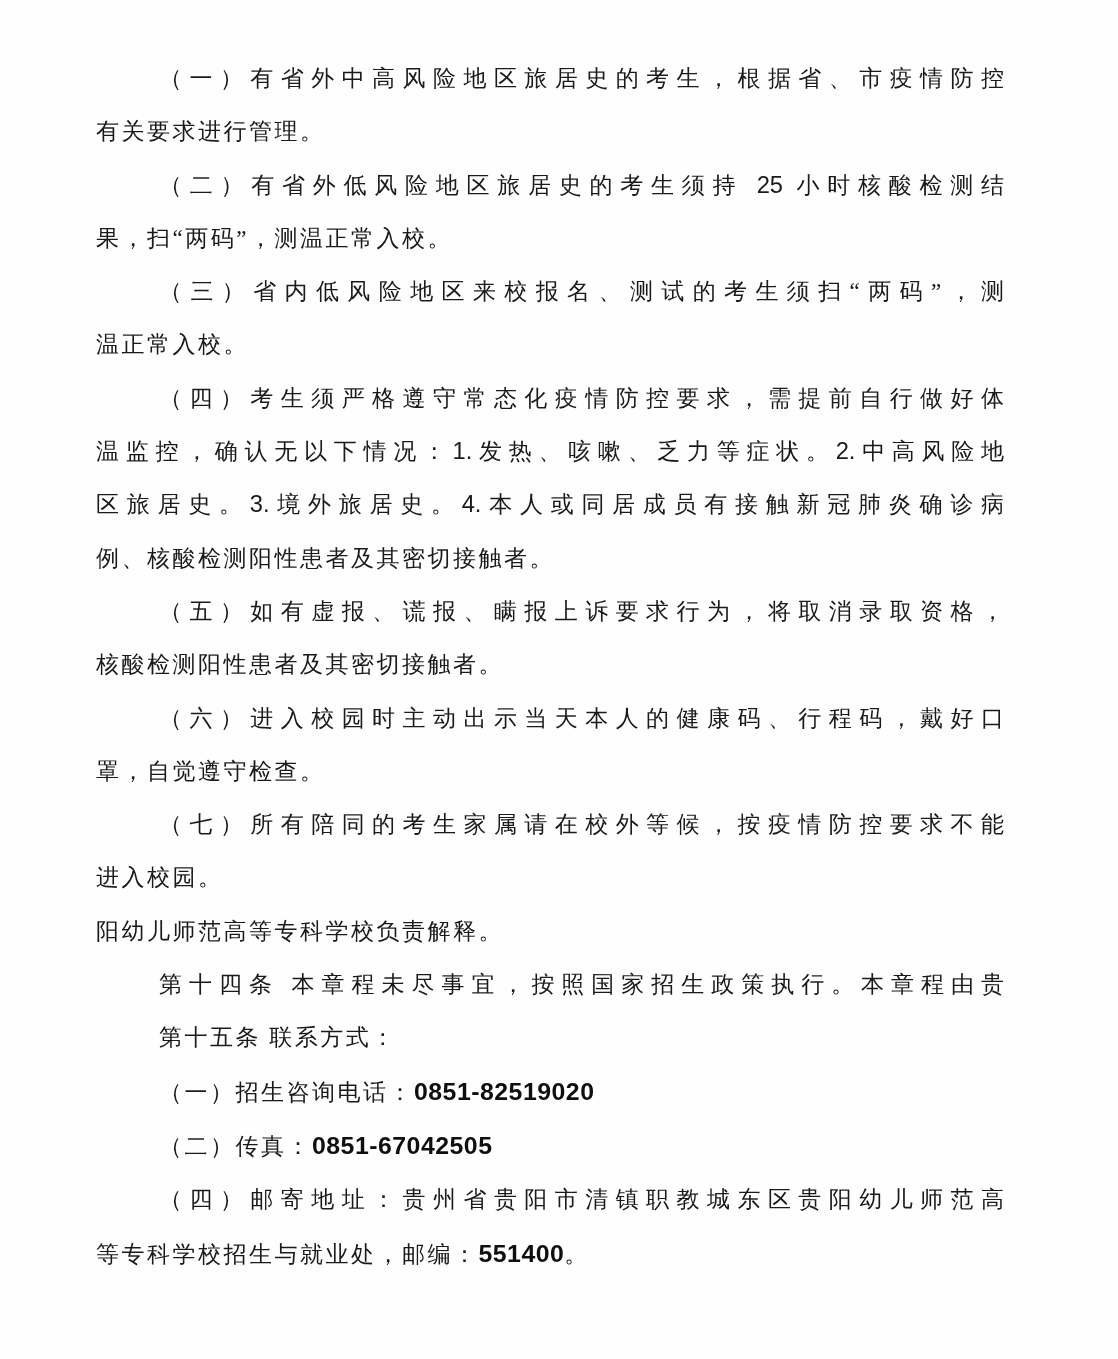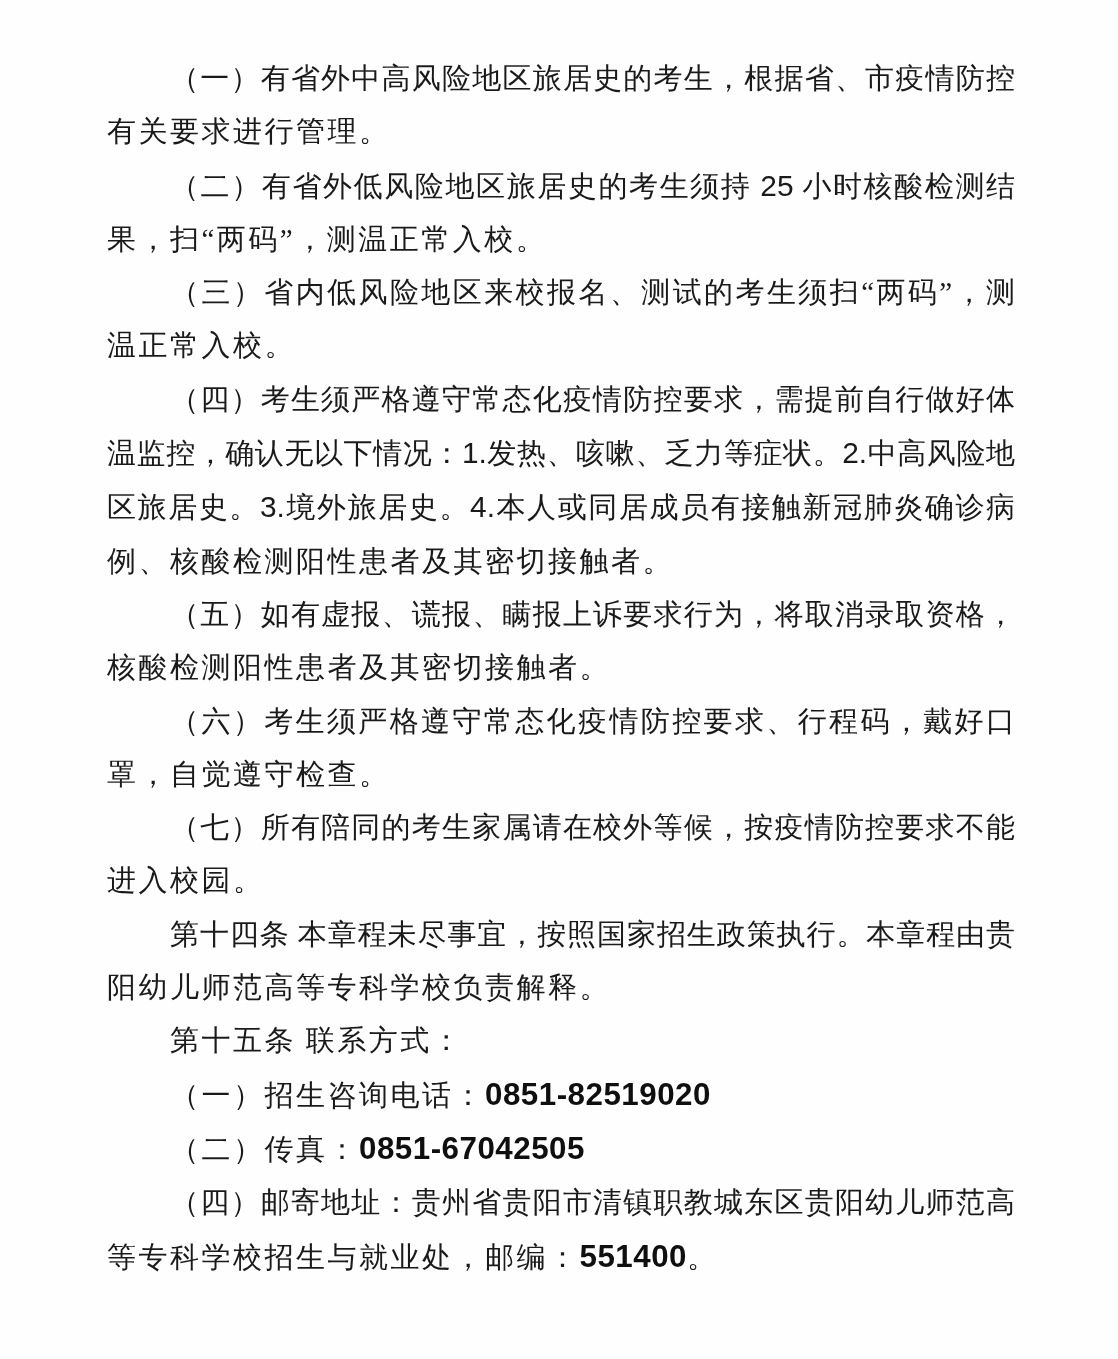--- a/index.html
+++ b/index.html
@@ -9,25 +9,25 @@
   body {
     width: 1118px;
     height: 1359px;
     background: #fefefe;
     position: relative;
     overflow: hidden;
     font-family: "Liberation Serif", serif;
   }
   .doc {
     position: absolute;
-    left: 107px;
+    left: 96px;
     top: 52px;
     width: 908px;
     color: #1a1a1a;
-    font-size: 29px;
+    font-size: 23px;
     line-height: 53.3px;
   }
   .line {
     letter-spacing: 2.5px;
     white-space: nowrap;
     text-align: left;
   }
   .line.first {
     text-indent: 63px;
   }
@@ -73,31 +73,31 @@
   <div class="line justify"><span>温监控，确认无以下情况：</span><span class="num">1.</span><span>发热、咳嗽、乏力等症状。</span><span class="num">2.</span><span>中高风险地</span></div>
 
   <div class="line justify"><span>区旅居史。</span><span class="num">3.</span><span>境外旅居史。</span><span class="num">4.</span><span>本人或同居成员有接触新冠肺炎确诊病</span></div>
 
   <div class="line"><span>例、核酸检测阳性患者及其密切接触者。</span></div>
 
   <div class="line first justify"><span>（五）如有虚报、谎报、瞒报上诉要求行为，将取消录取资格，</span></div>
 
   <div class="line"><span>核酸检测阳性患者及其密切接触者。</span></div>
 
-  <div class="line first justify"><span>（六）考生须严格遵守常态化疫情防控要求、行程码，戴好口</span></div>
+  <div class="line first justify"><span>（六）进入校园时主动出示当天本人的健康码、行程码，戴好口</span></div>
 
   <div class="line"><span>罩，自觉遵守检查。</span></div>
 
   <div class="line first justify"><span>（七）所有陪同的考生家属请在校外等候，按疫情防控要求不能</span></div>
 
   <div class="line"><span>进入校园。</span></div>
 
+  <div class="line"><span>阳幼儿师范高等专科学校负责解释。</span></div>
+
   <div class="line first justify"><span>第十四条 本章程未尽事宜，按照国家招生政策执行。本章程由贵</span></div>
-
-  <div class="line"><span>阳幼儿师范高等专科学校负责解释。</span></div>
 
   <div class="line first"><span>第十五条 联系方式：</span></div>
 
   <div class="line first"><span>（一）招生咨询电话：</span><span class="num-bold">0851-82519020</span></div>
 
   <div class="line first"><span>（二）传真：</span><span class="num-bold">0851-67042505</span></div>
 
 
   <div class="line first justify"><span>（四）邮寄地址：贵州省贵阳市清镇职教城东区贵阳幼儿师范高</span></div>
 

